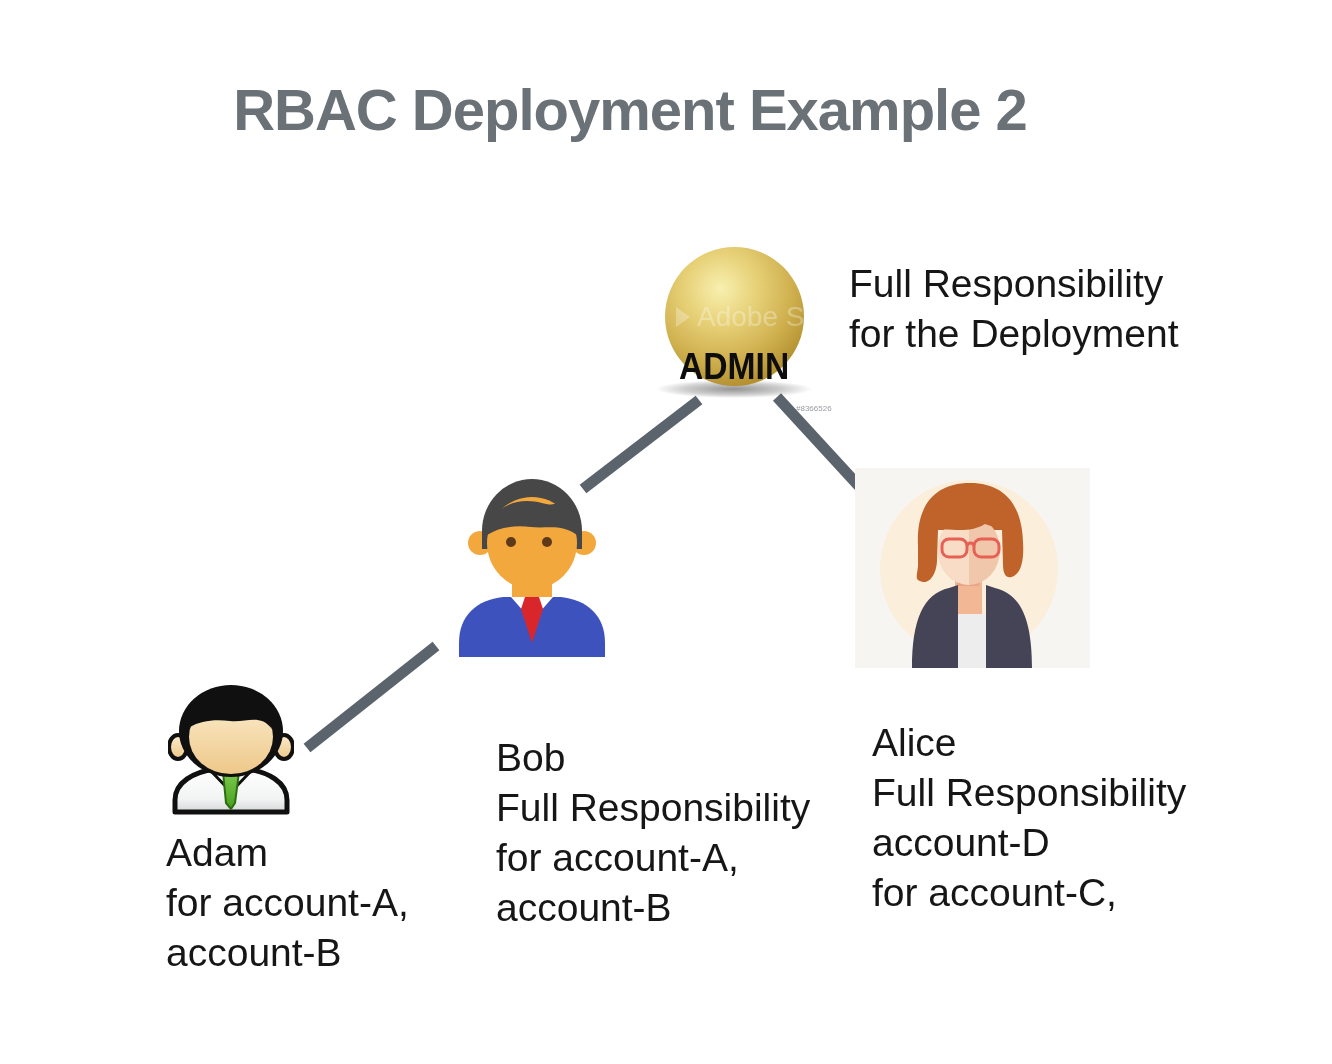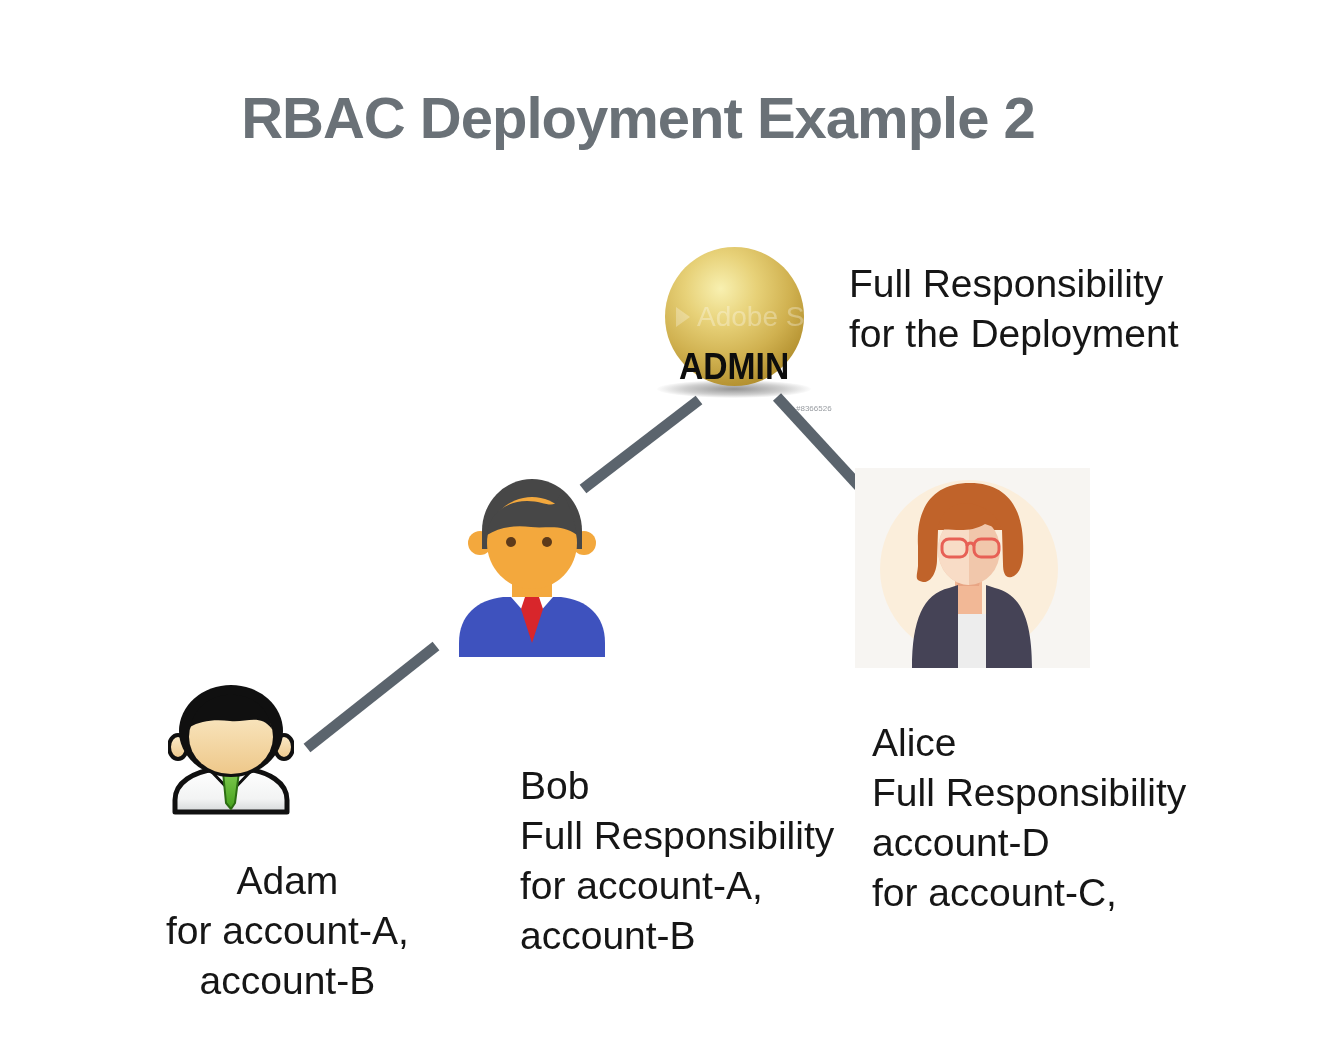--- a/index.html
+++ b/index.html
@@ -6,21 +6,21 @@
   body{
     width:1332px;height:1064px;background:#ffffff;
     font-family:"Liberation Sans", sans-serif;
     position:relative;overflow:hidden;
   }
   .abs{position:absolute;}
   
   .title{
     left:0;top:72px;width:1252px;text-align:center;
     font-size:58px;font-weight:700;letter-spacing:-1px;
-    color:#6a7177;margin:12px;
+    color:#6a7177;margin:4px;
   }
   
   .connectors{left:0;top:0;width:1332px;height:1064px;pointer-events:none;}
   
   .ball-shadow{
     left:657px;top:380px;width:154px;height:18px;border-radius:50%;
     background:radial-gradient(ellipse at center, rgba(60,60,60,.55) 0%, rgba(60,60,60,.25) 45%, rgba(60,60,60,0) 72%);
   }
   .admin-ball{
     left:665px;top:247px;width:139px;height:139px;border-radius:50%;
@@ -40,23 +40,23 @@
     width:0;height:0;border-left:14px solid rgba(255,255,255,.9);
     border-top:10px solid transparent;border-bottom:10px solid transparent;
     display:inline-block;
   }
   .stock-number{
     left:796px;top:404px;font-size:8px;color:#989ca1;letter-spacing:0;
   }
   
   .caption{color:#161616;font-size:39px;line-height:50px;white-space:nowrap;}
   .admin-caption{left:849px;top:259px;}
-  .bob-caption{left:520px;top:733px;margin-top:28px;}
+  .bob-caption{left:496px;top:733px;}
   .alice-caption{left:872px;top:718px;}
-  .adam-caption{left:166px;top:856px;text-align:center;}
+  .adam-caption{left:166px;top:828px;}
   
   .bob-icon{left:455px;top:473px;}
   .alice-image{left:855px;top:468px;}
   .adam-icon{left:168px;top:683px;}
 </style>
 </head>
 <body>
 
 <h1 class="abs title">RBAC Deployment Example 2</h1>
 

